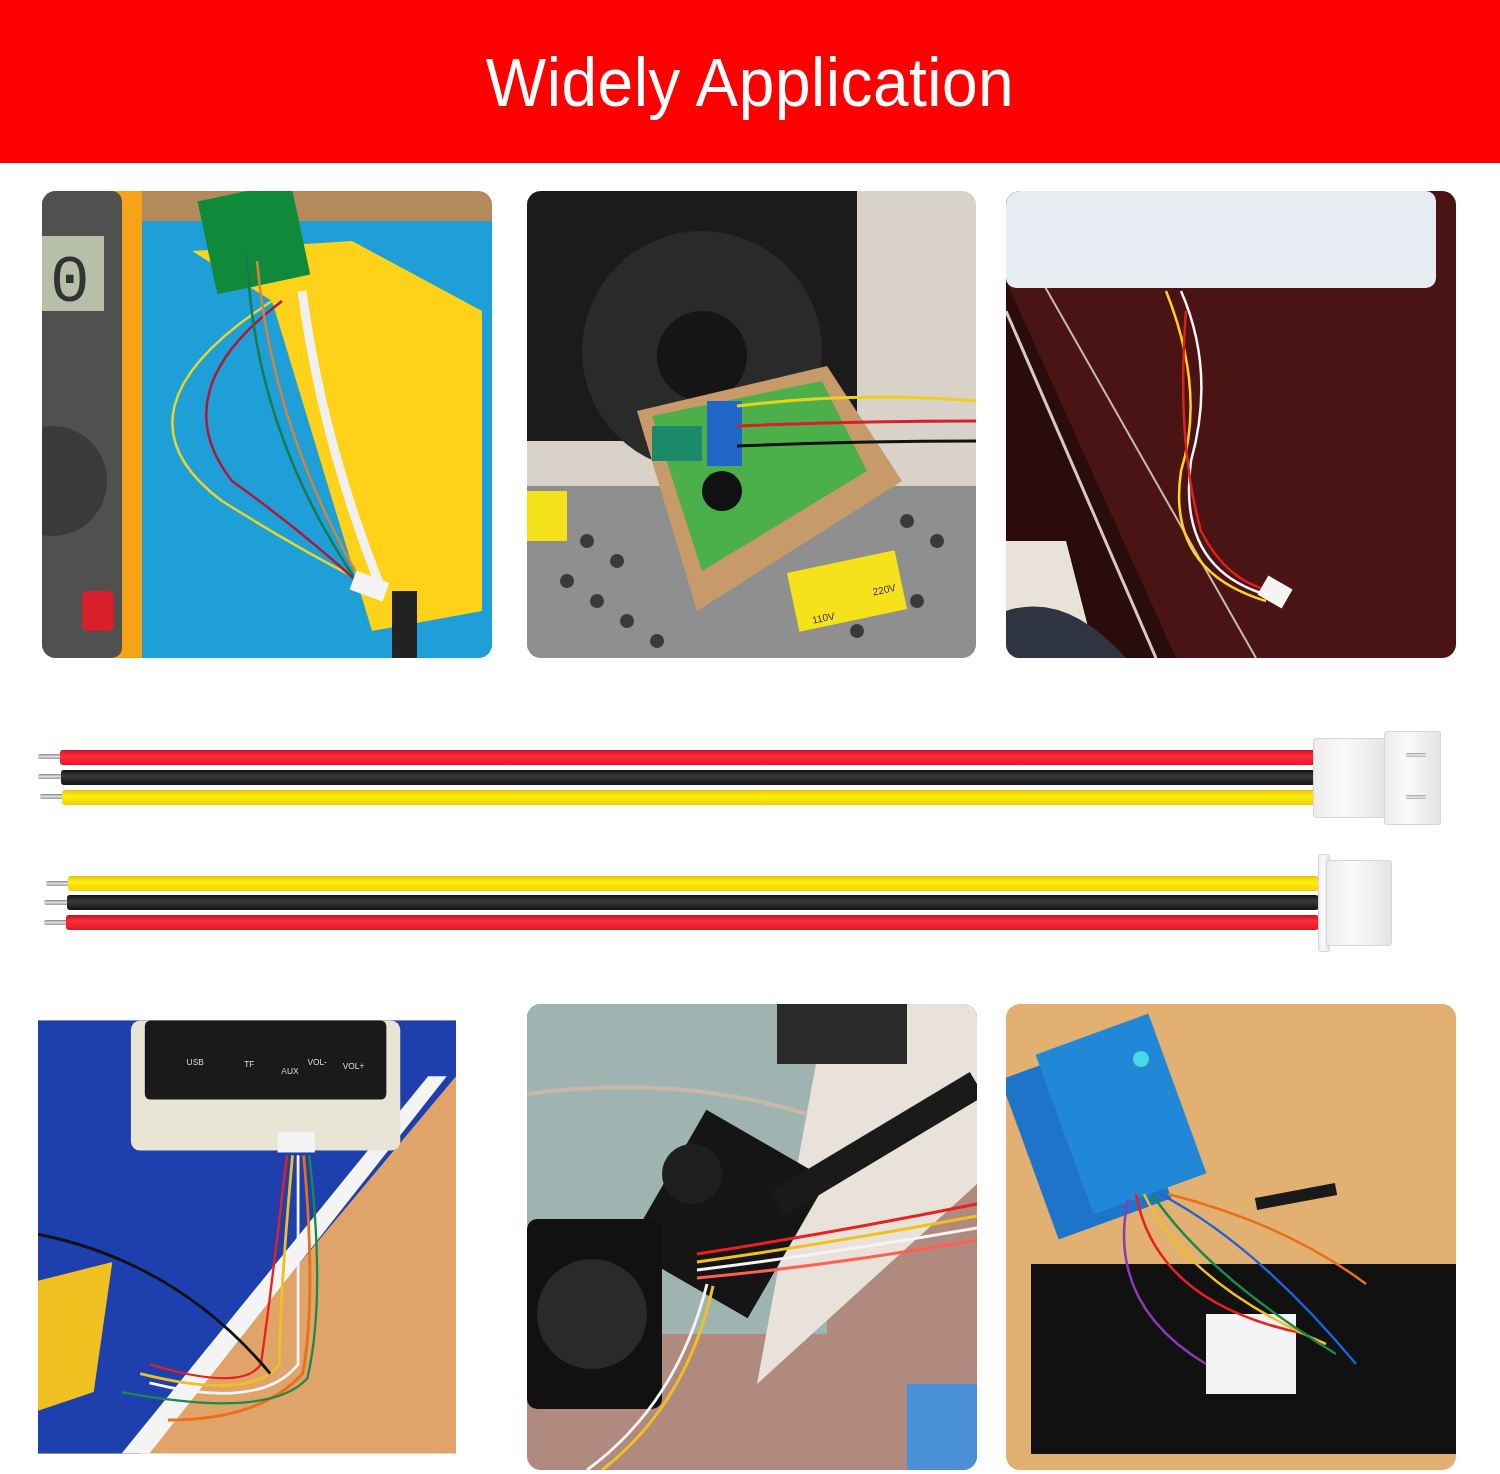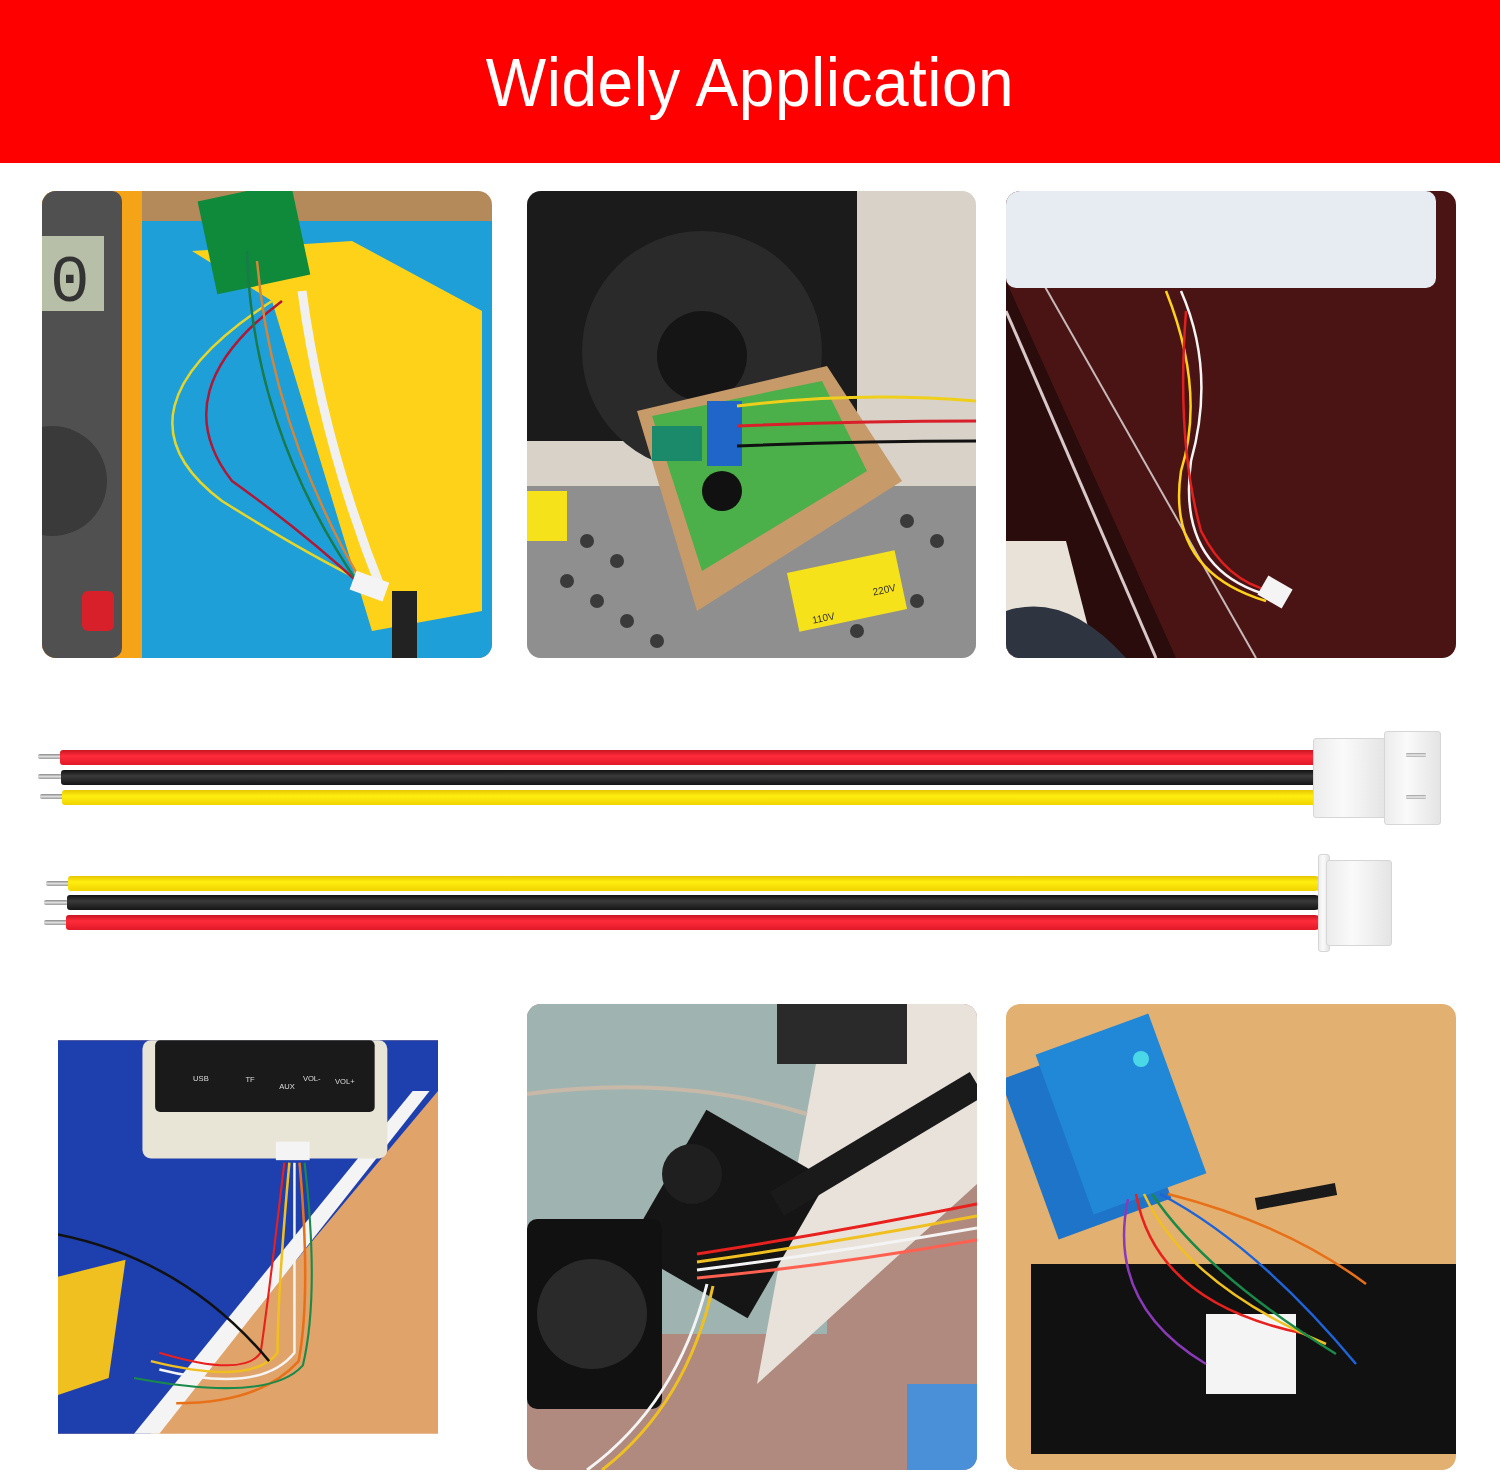--- a/index.html
+++ b/index.html
@@ -114,21 +114,21 @@
   <div class="tip" style="left:46px;top:881px;width:24px;"></div>
   <div class="tip" style="left:44px;top:900px;width:24px;"></div>
   <div class="tip" style="left:44px;top:920px;width:24px;"></div>
   <div class="wire yellow" style="left:68px;top:876px;width:1254px;"></div>
   <div class="wire black" style="left:67px;top:895px;width:1255px;"></div>
   <div class="wire red" style="left:66px;top:915px;width:1256px;"></div>
   <div class="conn" style="left:1318px;top:854px;width:10px;height:96px;"></div>
   <div class="conn" style="left:1326px;top:860px;width:64px;height:84px;"></div>
 </div>
 
-<div class="tile" style="left:58px;top:1004px;width:380px;height:466px;" title="MP3 decoder board box with multi-color wires and white connector">
+<div class="tile" style="left:38px;top:1004px;width:418px;height:466px;" title="MP3 decoder board box with multi-color wires and white connector">
   <svg viewBox="0 0 450 466">
     <rect width="450" height="466" fill="#e0a36a"></rect>
     <path d="M0 0 L450 0 L450 60 L110 466 L0 466 Z" fill="#1e3fae"></path>
     <path d="M440 60 L120 466 L90 466 L420 60 Z" fill="#f4f4f4"></path>
     <path d="M0 280 L80 260 L60 400 L0 420 Z" fill="#f0c020"></path>
     <rect x="100" y="0" width="290" height="140" fill="#e8e4d6" rx="10"></rect>
     <rect x="115" y="0" width="260" height="85" fill="#1a1a1a" rx="6"></rect>
     <text x="160" y="48" font-size="9" fill="#ddd">USB</text>
     <text x="222" y="50" font-size="9" fill="#ddd">TF</text>
     <text x="262" y="58" font-size="9" fill="#ddd">AUX</text>

